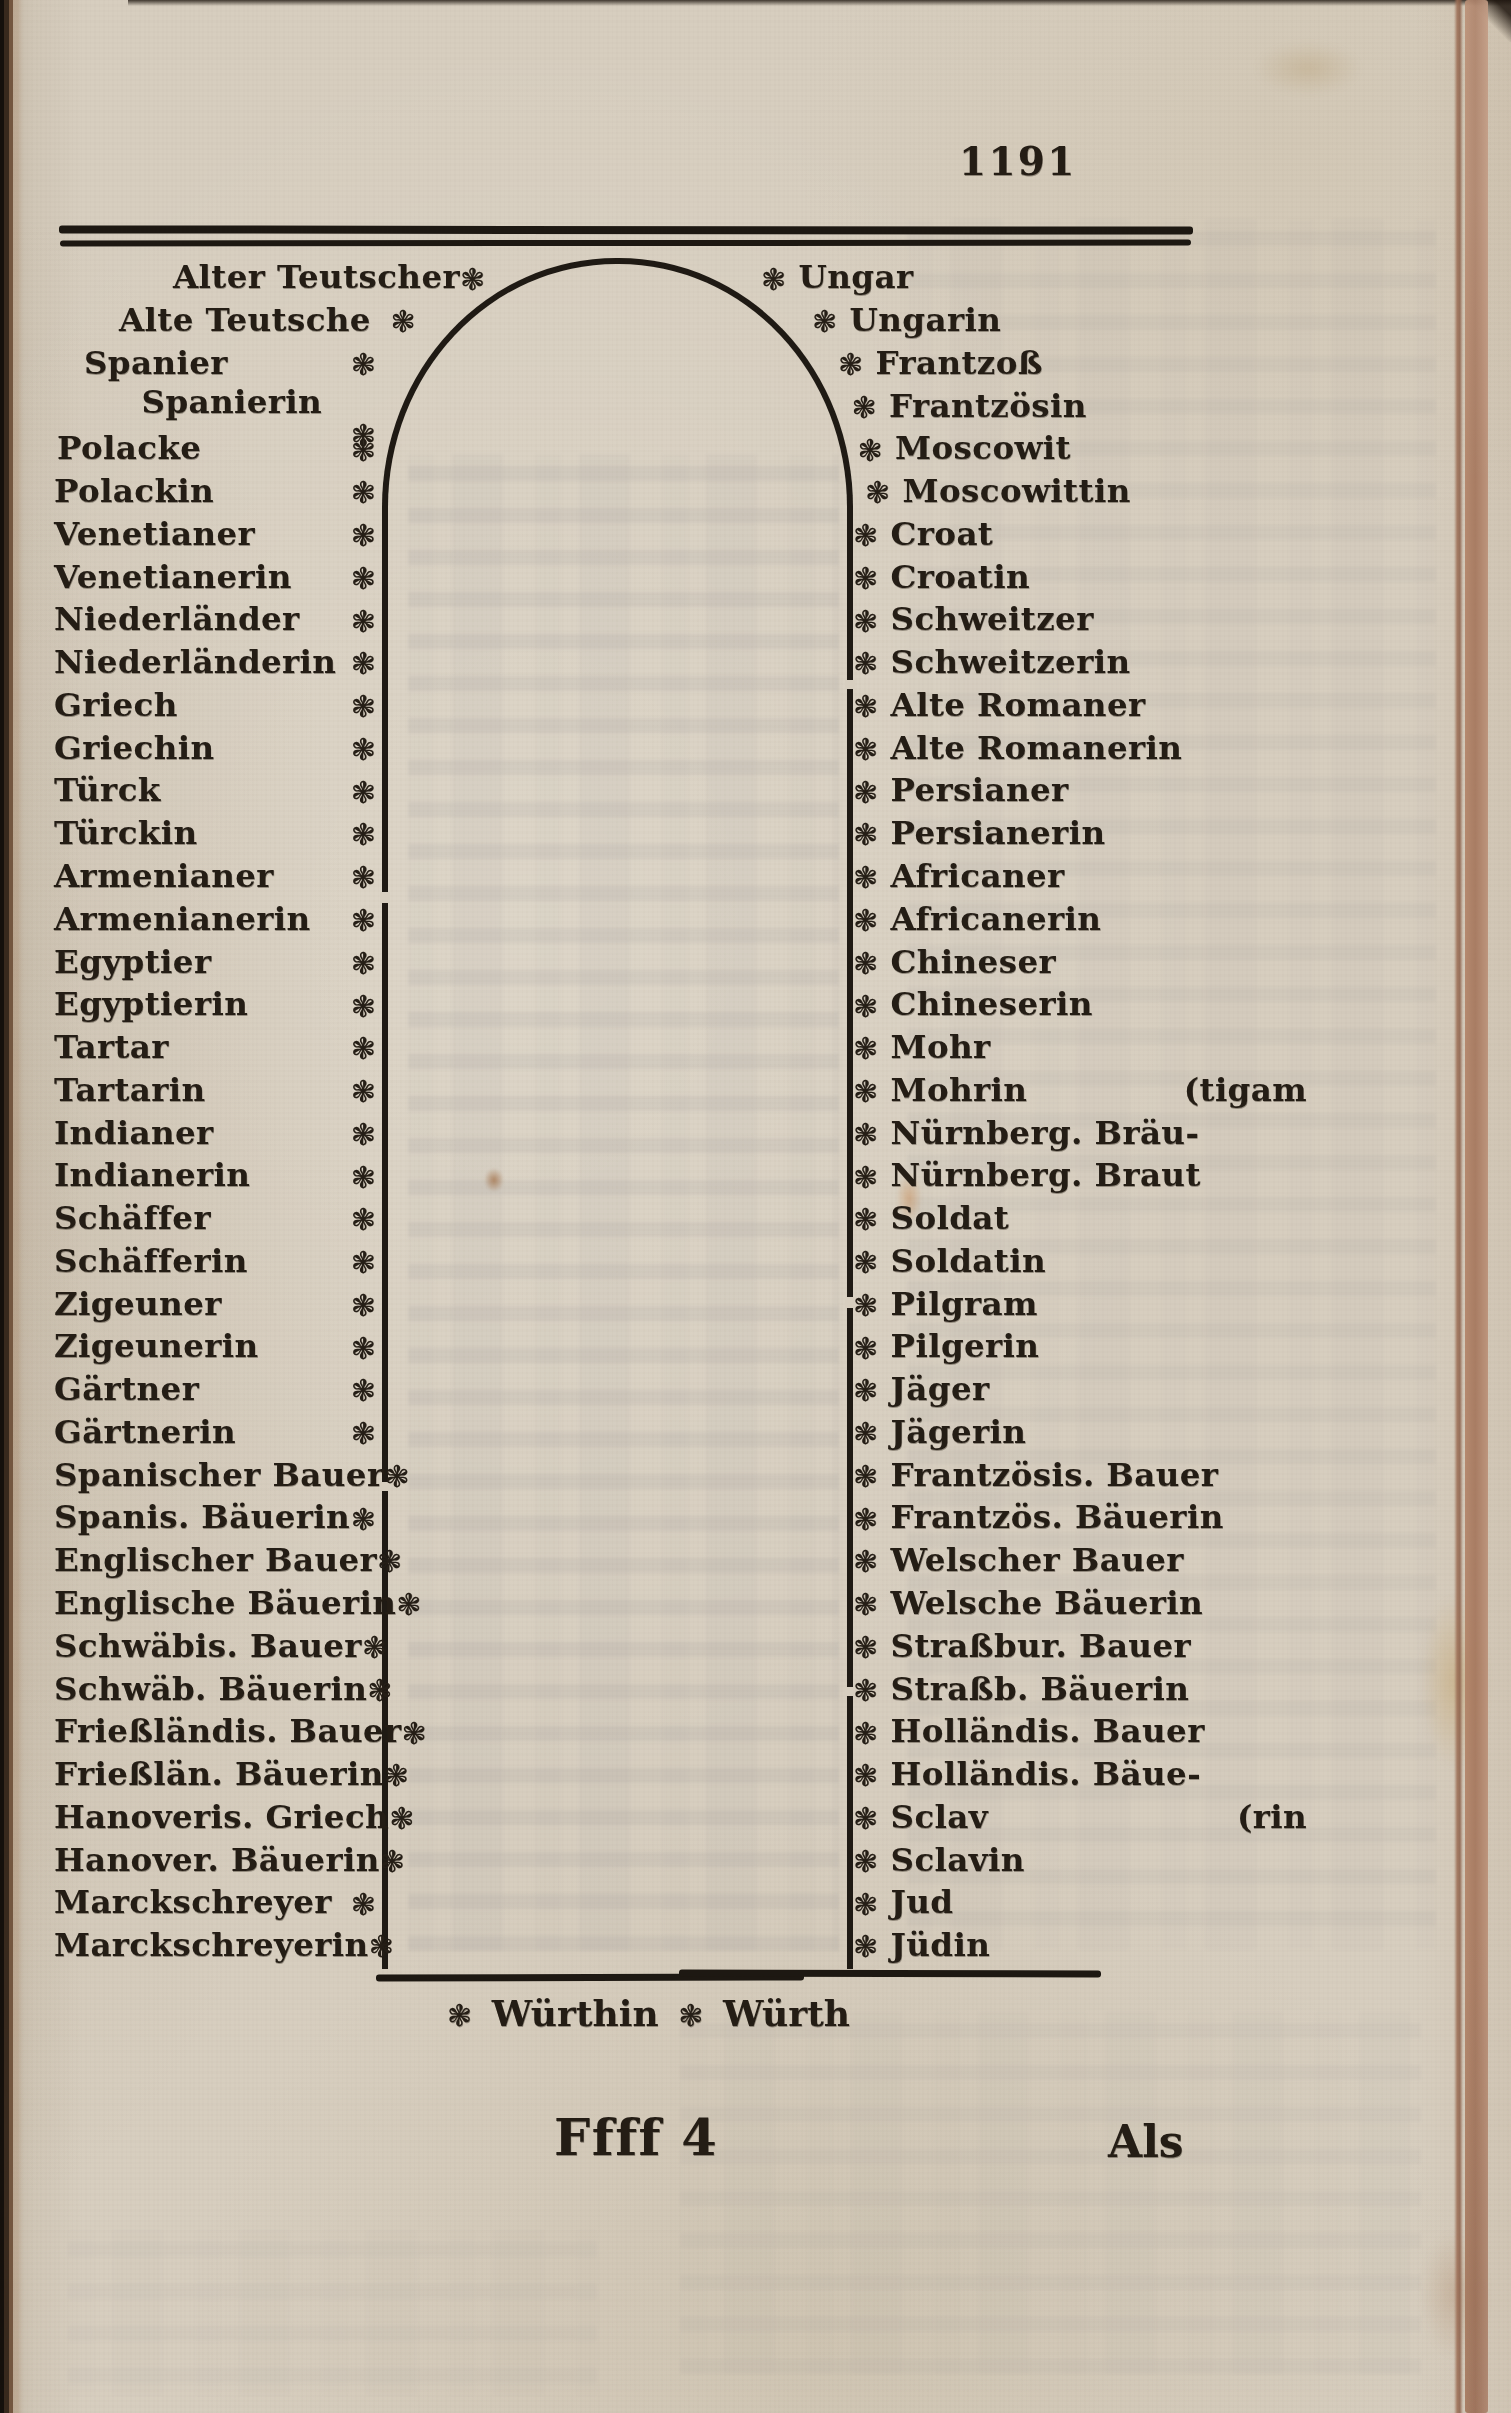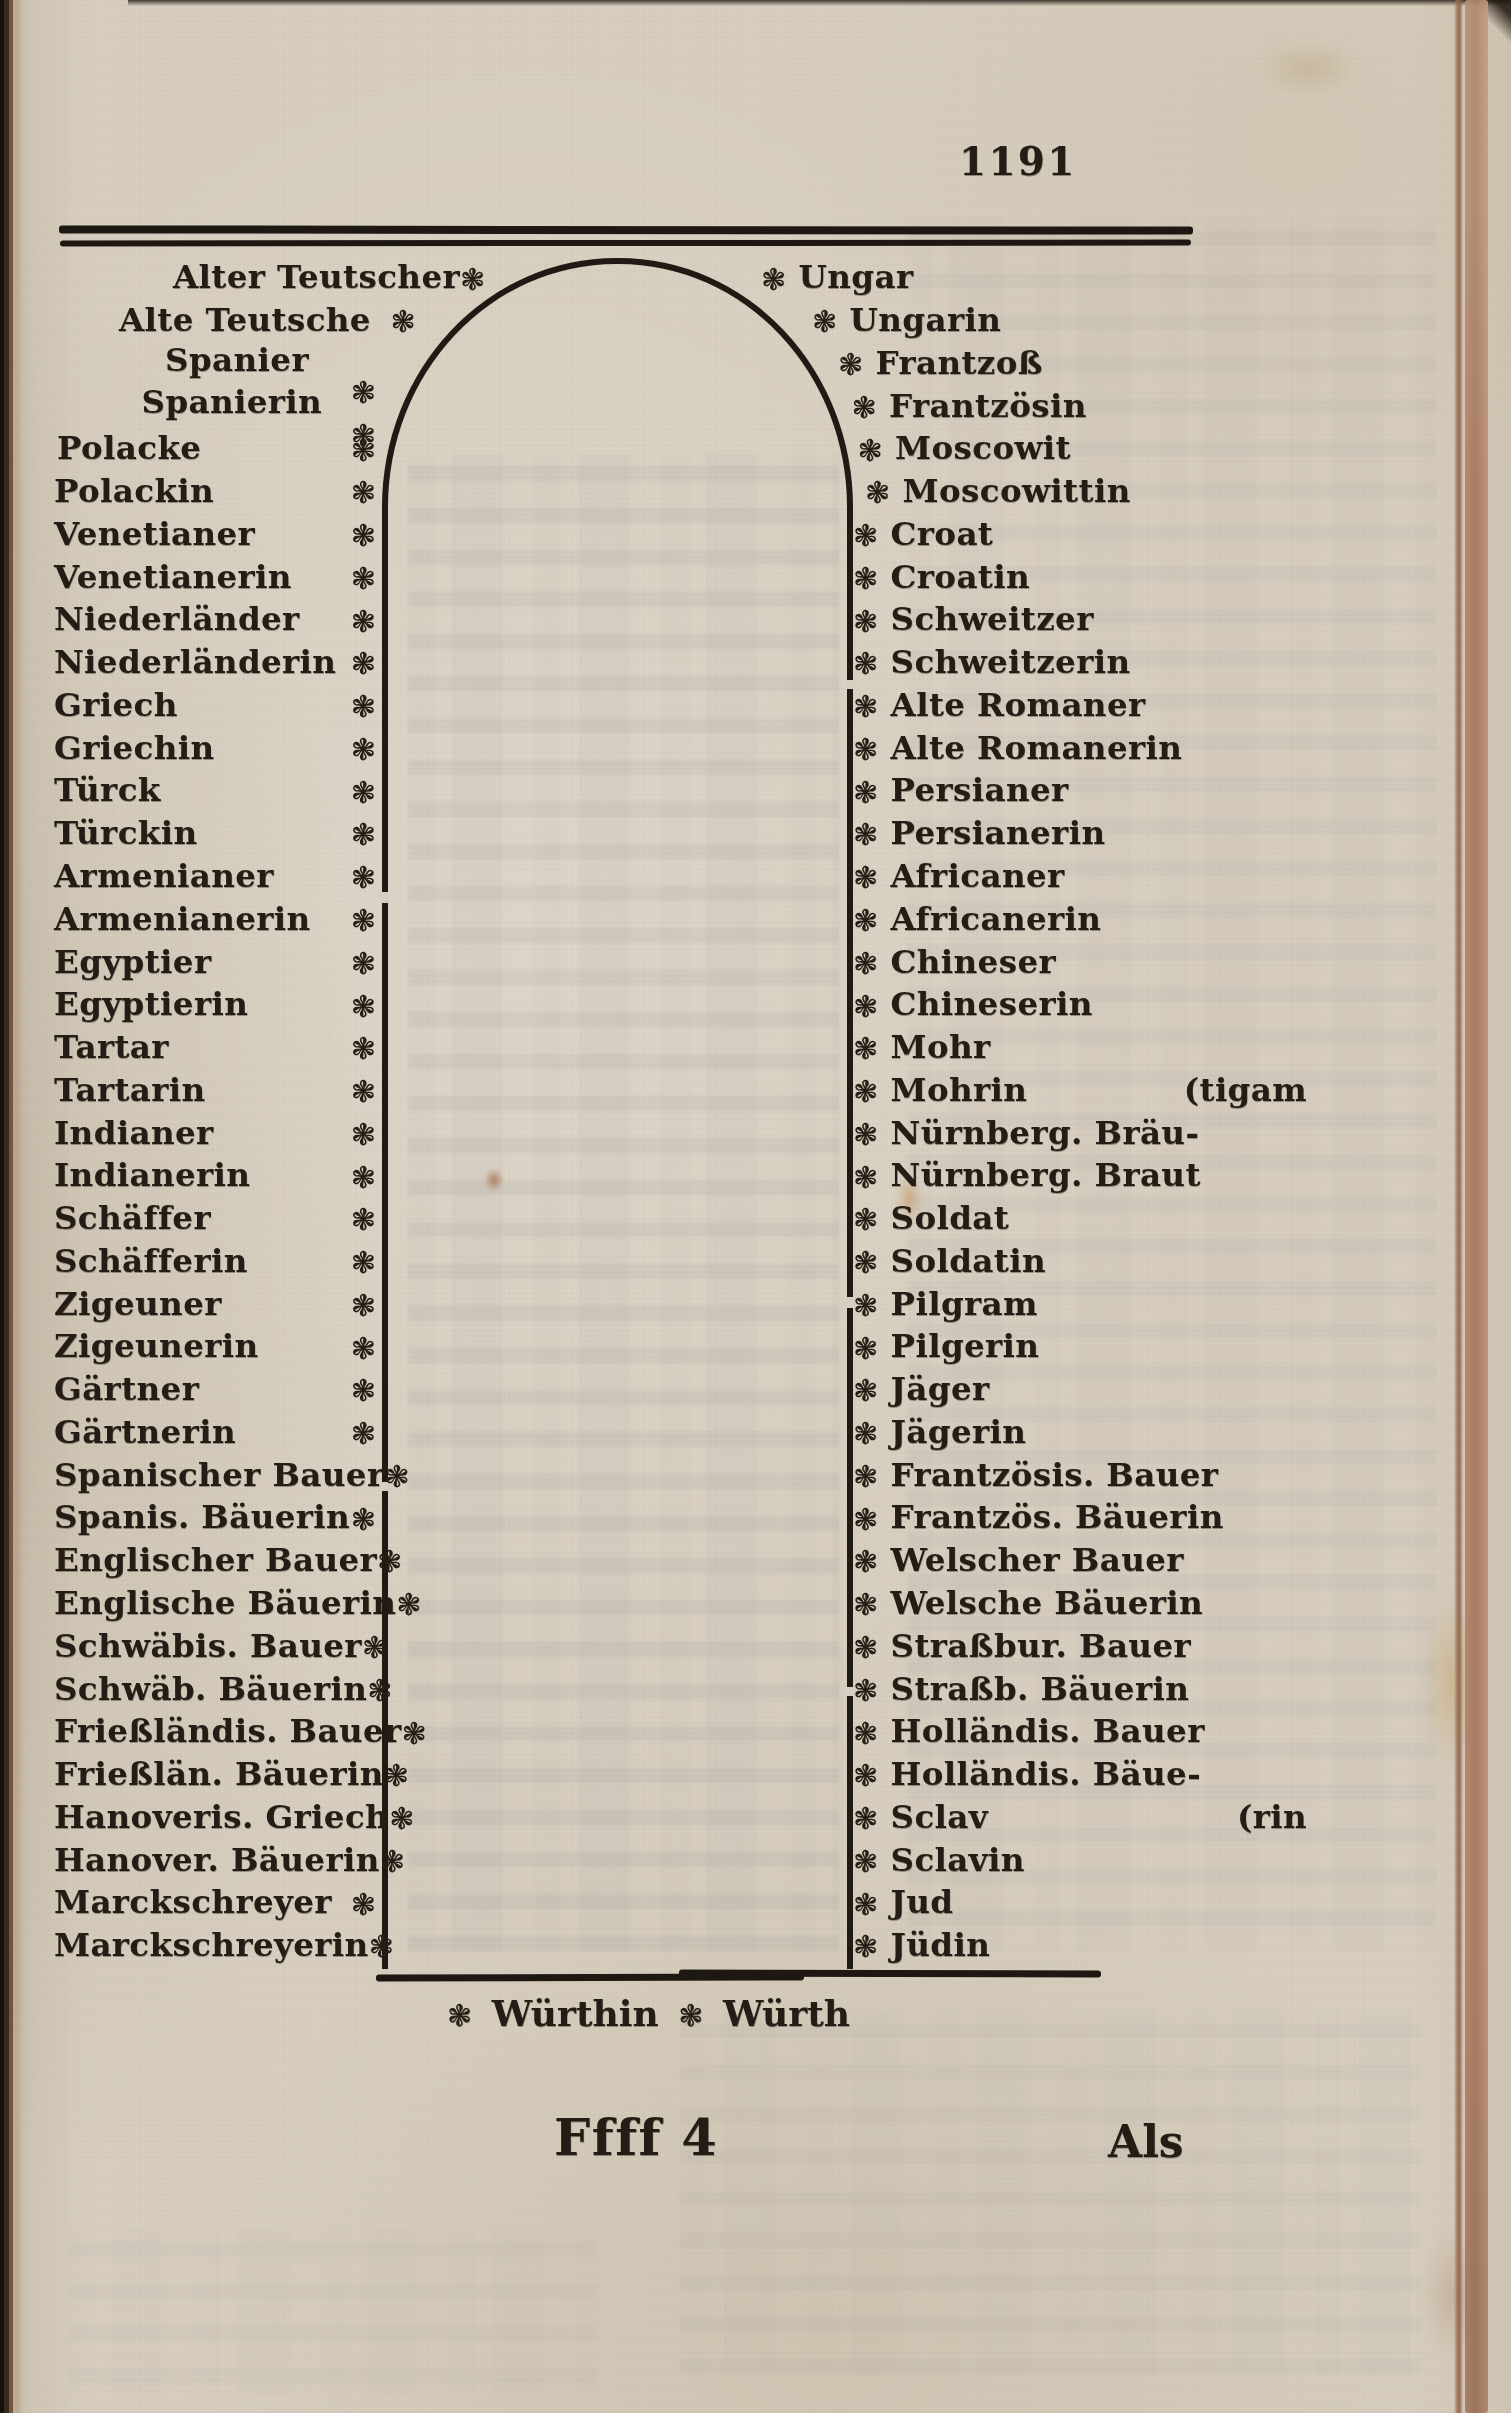--- a/index.html
+++ b/index.html
@@ -75,21 +75,21 @@
   
   .col{position:absolute;top:258px;height:1707px;display:flex;flex-direction:column;justify-content:space-between;}
   .col.left{left:54px;width:336px;}
   .col.right{left:853px;width:502px;}
   .row{display:flex;align-items:center;height:39px;font-size:32.5px;font-weight:700;line-height:1;white-space:nowrap;letter-spacing:0.4px;text-shadow:0.4px 0.6px 0.5px rgba(40,32,20,.38);}
   .ast{font-family:"DejaVu Sans","Liberation Sans",sans-serif;font-size:30px;font-weight:400;transform:translateY(1.5px);color:#27200f;color:#251e16;}
   .lrow .ast{margin-left:auto;margin-right:13.6px;}
   .rrow .ast{margin-right:12px;}
   .lrow:nth-child(1){padding-left:119px;} .lrow:nth-child(1) .ast{margin-right:-57px;}
   .lrow:nth-child(2){padding-left:65px;}  .lrow:nth-child(2) .ast{margin-right:-26px;}
-  .lrow:nth-child(3){padding-left:30px;flex-direction:column;}
+  .lrow:nth-child(3){padding-left:30px;}
   .lrow:nth-child(4){padding-left:19.7px;flex-direction:column;}
   .lrow:nth-child(5){padding-left:3px;}
   .rrow:nth-child(1){margin-left:-92px;}
   .rrow:nth-child(2){margin-left:-41px;}
   .rrow:nth-child(3){margin-left:-15px;}
   .rrow:nth-child(4){margin-left:-1.5px;}
   .rrow:nth-child(5){margin-left:4.5px;}
   .rrow:nth-child(6){margin-left:12px;}
   .frag{margin-left:auto;padding-right:48px;}
 

